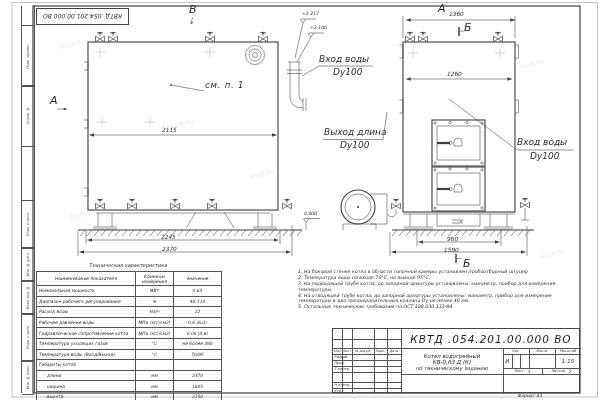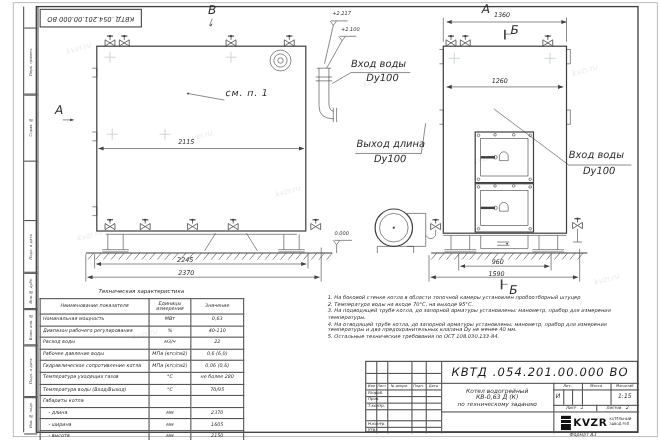--- a/index.html
+++ b/index.html
@@ -391,25 +391,17 @@
 
     <div class="cell" style="left:170px;top:39px;width:39px;height:6px;gap:4px;font-size:3.6px">
       <span>Лист</span>
       <span style="font-size:4.4px">1</span>
     </div>
     <div class="cell" style="left:209px;top:39px;width:39px;height:6px;gap:4px;font-size:3.6px">
       <span>Листов</span>
       <span style="font-size:4.4px">2</span>
     </div>
 
-    <div class="cell" style="left:170px;top:45px;width:78px;height:20px;gap:2px">
-      <div id="logo-mark"></div>
-      <div style="font-style:normal;font-weight:bold;font-size:9.5px;letter-spacing:.5px;color:#111">KVZR</div>
-      <div style="display:flex;flex-direction:column;font-style:normal;font-size:3px;line-height:1.2;color:#222">
-        <span>КОТЕЛЬНЫЙ</span>
-        <span>ЗАВОД РЭП</span>
-      </div>
-    </div>
   </div>
 
   <div id="fmt">Формат  А3</div>
 
 </div>
 
 </body></html>

